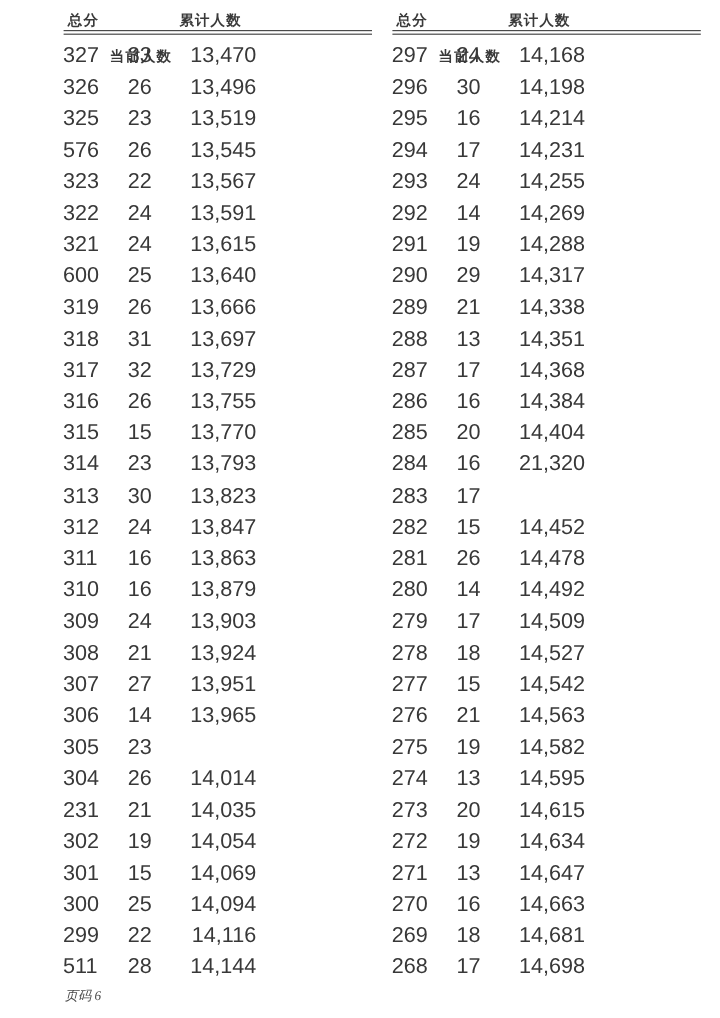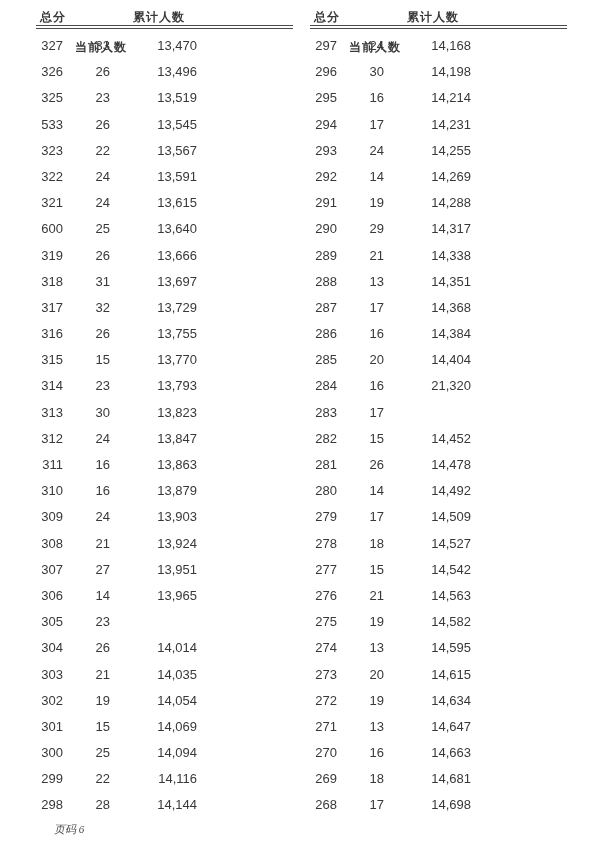--- a/index.html
+++ b/index.html
@@ -10,20 +10,21 @@
     height: 848px;
     background: #ffffff;
     font-family: "Liberation Sans", "DejaVu Sans", sans-serif;
     color: #383838;
     overflow: hidden;
     padding: 10px 0 0 36px;
   }
   .tables {
     display: flex;
     gap: 17px;
+    justify-content: center;
   }
   .score-table {
     width: 257px;
     flex: 0 0 257px;
   }
   .thead {
     display: flex;
     height: 14px;
     line-height: 14px;
     font-size: 12px;
@@ -41,21 +42,21 @@
     height: 4px;
     border-top: 1px solid #4a4a4a;
     border-bottom: 1px solid #4a4a4a;
   }
   .tbody { margin-top: 4px; }
   .trow {
     display: grid;
     grid-template-columns: 27px 47px 87px;
     height: 26.2px;
     line-height: 26.2px;
-    font-size: 13px;
+    font-size: 18px;
   }
   .cell {
     text-align: right;
     white-space: nowrap;
     color: #383838;
   }
   .footer {
     margin-top: 3px;
     margin-left: 18px;
     font-family: "Liberation Serif", "DejaVu Serif", serif;
@@ -87,21 +88,21 @@
             <span class="cell c0">326</span>
             <span class="cell c1">26</span>
             <span class="cell c2">13,496</span>
           </div>
           <div class="trow">
             <span class="cell c0">325</span>
             <span class="cell c1">23</span>
             <span class="cell c2">13,519</span>
           </div>
           <div class="trow">
-            <span class="cell c0">533</span>
+            <span class="cell c0">576</span>
             <span class="cell c1">26</span>
             <span class="cell c2">13,545</span>
           </div>
           <div class="trow">
             <span class="cell c0">323</span>
             <span class="cell c1">22</span>
             <span class="cell c2">13,567</span>
           </div>
           <div class="trow">
             <span class="cell c0">322</span>
@@ -191,21 +192,21 @@
           <div class="trow">
             <span class="cell c0">305</span>
             <span class="cell c1">23</span>
           </div>
           <div class="trow">
             <span class="cell c0">304</span>
             <span class="cell c1">26</span>
             <span class="cell c2">14,014</span>
           </div>
           <div class="trow">
-            <span class="cell c0">303</span>
+            <span class="cell c0">231</span>
             <span class="cell c1">21</span>
             <span class="cell c2">14,035</span>
           </div>
           <div class="trow">
             <span class="cell c0">302</span>
             <span class="cell c1">19</span>
             <span class="cell c2">14,054</span>
           </div>
           <div class="trow">
             <span class="cell c0">301</span>
@@ -216,21 +217,21 @@
             <span class="cell c0">300</span>
             <span class="cell c1">25</span>
             <span class="cell c2">14,094</span>
           </div>
           <div class="trow">
             <span class="cell c0">299</span>
             <span class="cell c1">22</span>
             <span class="cell c2">14,116</span>
           </div>
           <div class="trow">
-            <span class="cell c0">298</span>
+            <span class="cell c0">511</span>
             <span class="cell c1">28</span>
             <span class="cell c2">14,144</span>
           </div>
         </div>
     </section>
 
     <section class="score-table">
       <div class="thead">
         <span class="h-score">总分</span>
         <span class="h-current">当前人数</span>

